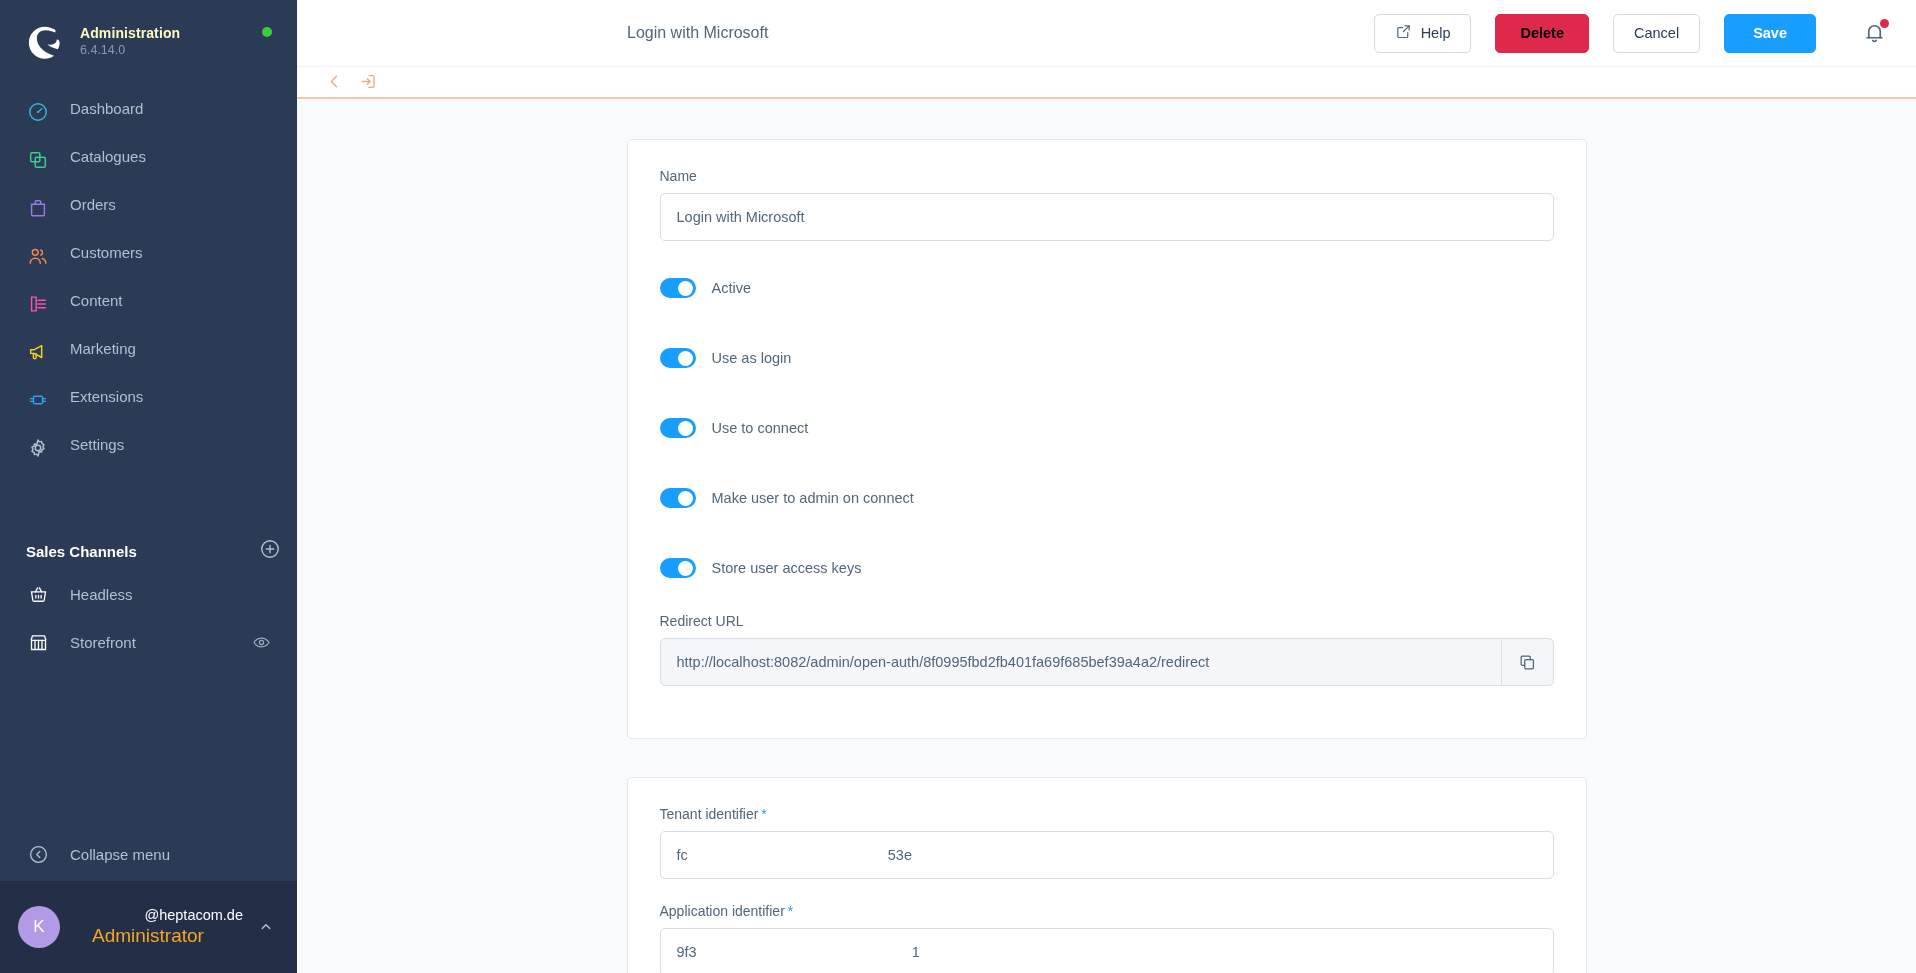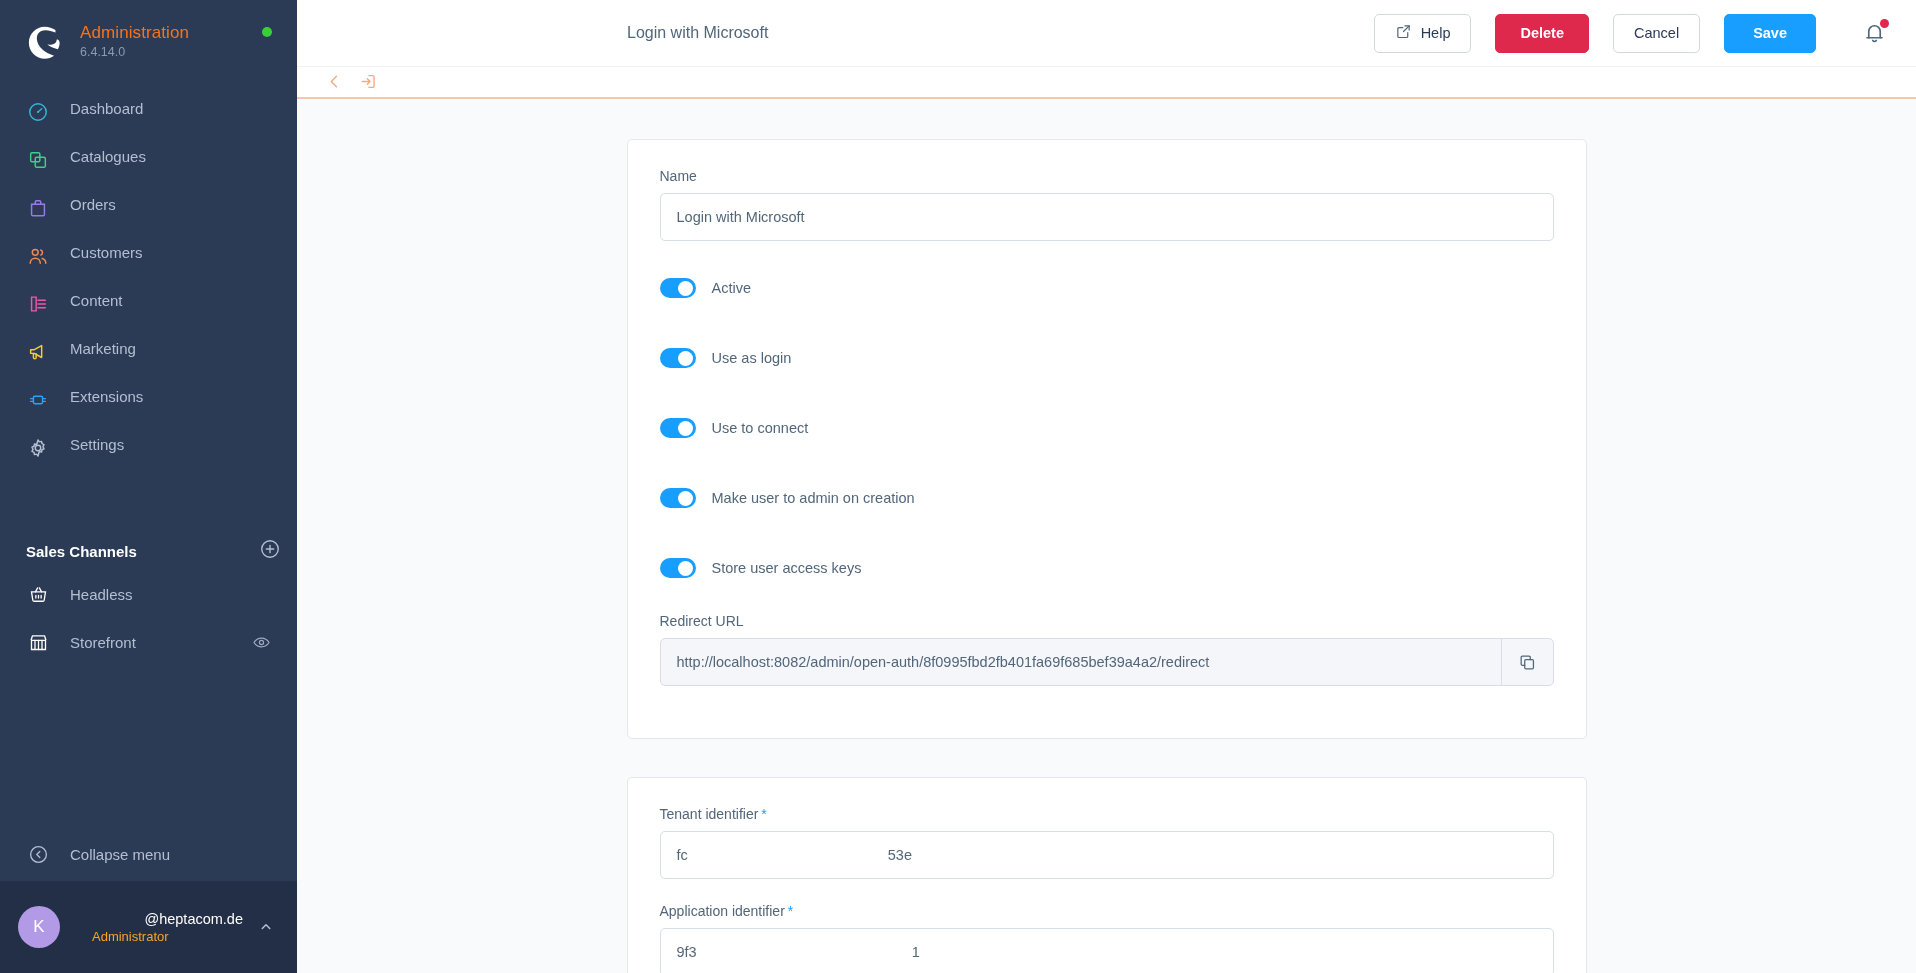--- a/index.html
+++ b/index.html
@@ -18,21 +18,21 @@
     display: flex; flex-direction: column;
     position: relative;
   }
   .sb-brand {
     display: flex; align-items: center;
     padding: 22px 0 22px 26px;
     gap: 16px; position: relative;
   }
   .sb-logo { width: 38px; height: 38px; flex: 0 0 38px; }
   .sb-brand-text { display: flex; flex-direction: column; gap: 2px; }
-  .sb-title { color: #f97316; font-size: 17px; font-weight: normal; letter-spacing: .1px; }
+  .sb-title { color: #fef9c3; font-size: 14px; font-weight: bold; letter-spacing: .1px; }
   .sb-version { color: #8a99b3; font-size: 12.5px; }
   .sb-status-dot {
     width: 10px; height: 10px; border-radius: 50%;
     background: #37d03b; position: absolute; left: 262px; top: 27px;
   }
   .sb-nav { margin-top: 18px; }
   .sb-item {
     display: flex; align-items: flex-start; gap: 20px;
     height: 48px; padding-left: 26px;
     color: #b4bfd1; font-size: 15px; cursor: pointer;
@@ -62,21 +62,21 @@
     background: #222f47; cursor: pointer; position: relative;
   }
   .avatar {
     width: 42px; height: 42px; border-radius: 50%;
     background: #b39ae6; color: #ffffff;
     display: flex; align-items: center; justify-content: center;
     font-size: 17px; flex: 0 0 42px;
   }
   .sb-user-meta { display: flex; flex-direction: column; flex: 1; align-items: flex-end; }
   .sb-user-name { color: #ffffff; font-size: 14.5px; }
-  .sb-user-role { color: #f5a623; font-size: 13px; margin-top: 2px; align-self: flex-start; margin-left: 18px; }
+  .sb-user-role { color: #f5a623; font-size: 19px; margin-top: 2px; align-self: flex-start; margin-left: 18px; }
   .sb-user-chev { width: 18px; height: 18px; }
 
   
   .main { flex: 1; display: flex; flex-direction: column; background: #f9fafb; height: 973px; }
   .topbar {
     height: 67px; background: #ffffff;
     display: flex; align-items: center;
     padding: 0 24px 0 0; position: relative;
     border-bottom: 1px solid #f0f2f5;
   }
@@ -87,21 +87,21 @@
   .topbar-actions {
     margin-left: auto; display: flex; align-items: center; gap: 24px;
     padding-right: 76px;
   }
   .btn {
     height: 39px; border-radius: 5px; font-size: 14.5px;
     display: flex; align-items: center; justify-content: center; gap: 9px;
     padding: 0 20px; cursor: pointer; border: 1px solid #d1d9e0;
     background: #ffffff; color: #2b3a55; font-family: "Liberation Sans", sans-serif;
   }
-  .btn-danger { background: #de294c; border-color: #de294c; color: #ffffff; font-weight: bold; padding: 0 24px; }
+  .btn-danger { background: #de294c; border-color: #de294c; color: #000000; font-weight: bold; padding: 0 24px; }
   .btn-primary { background: #189eff; border-color: #189eff; color: #ffffff; font-weight: bold; padding: 0 28px; }
   .bell-wrap { position: absolute; right: 28px; top: 20px; width: 26px; height: 26px; cursor: pointer; }
   .bell-dot {
     position: absolute; right: -1px; top: -1px;
     width: 9px; height: 9px; border-radius: 50%; background: #de294c;
   }
   .breadbar {
     height: 32px; background: #ffffff;
     display: flex; align-items: center; gap: 14px;
     padding-left: 28px; border-bottom: 2px solid #f7c6a8;
@@ -396,21 +396,21 @@
           <span class="switch">
               <span class="knob"></span>
             </span>
           <span class="toggle-label">Use to connect</span>
         </div>
 
         <div class="toggle-row">
           <span class="switch">
               <span class="knob"></span>
             </span>
-          <span class="toggle-label">Make user to admin on creation</span>
+          <span class="toggle-label">Make user to admin on connect</span>
         </div>
 
         <div class="toggle-row" style="margin-bottom:32px;">
           <span class="switch">
               <span class="knob"></span>
             </span>
           <span class="toggle-label">Store user access keys</span>
         </div>
 
         <div class="field" style="margin-bottom:18px;">

